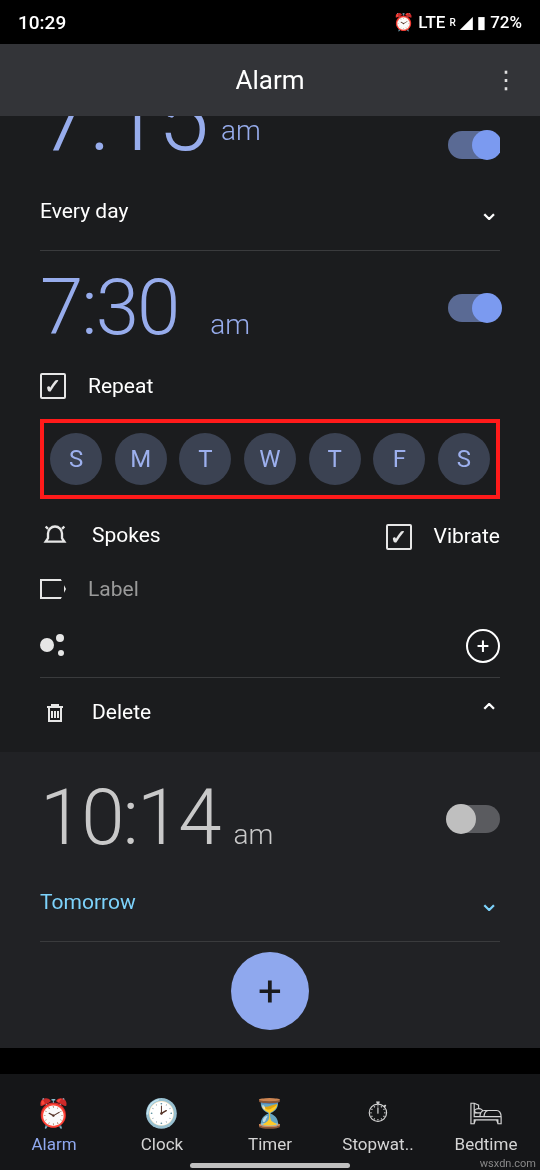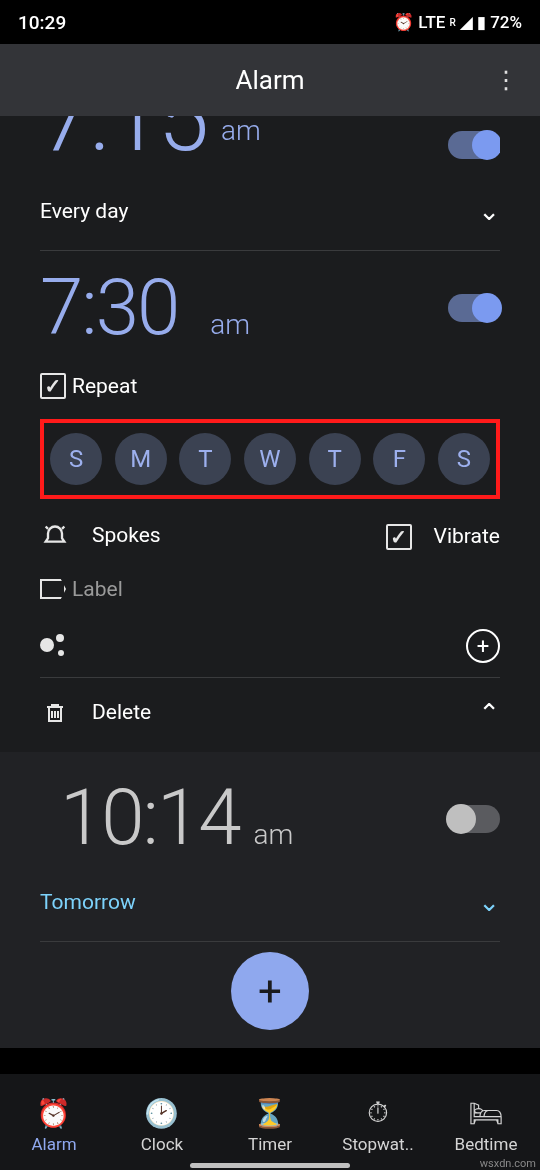--- a/index.html
+++ b/index.html
@@ -73,21 +73,21 @@
   }
   .divider { height: 1px; background: #3a3b3d; margin: 0; }
 
   
   .alarm1 { background: #1b1c1e; padding-top: 18px; }
   .alarm1 .time-row { justify-content: space-between; align-items: center; }
   .alarm1 .time-cluster { display:flex; align-items: baseline; gap: 32px; justify-content: flex-end; }
   .alarm1 .time-big { font-size: 78px; line-height: 1; }
   .alarm1 .time-ampm { padding-bottom: 0; }
 
-  .row { display:flex; align-items:center; gap: 6px; padding: 14px 0; font-size: 21px; }
+  .row { display:flex; align-items:center; gap: 22px; padding: 14px 0; font-size: 21px; }
   .row-justify { justify-content: space-between; }
 
   .cb {
     width: 26px; height: 26px; border: 2.5px solid #e6e6e6; border-radius: 2px;
     display:flex; align-items:center; justify-content:center; flex-shrink:0;
   }
   .cb.checked::after { content: "✓"; font-size: 20px; font-weight: 700; color: #e6e6e6; }
 
   .days-wrap {
     border: 4px solid #ff1a1a;
@@ -109,21 +109,21 @@
   .plus-circle {
     width: 34px; height: 34px; border: 2.5px solid #fff; border-radius: 50%;
     display:flex; align-items:center; justify-content:center; font-size: 22px;
   }
 
   
   .alarm2 { background: #212225; padding: 20px 40px 0; }
   .alarm2 .time-cluster { display:flex; align-items: baseline; gap: 14px; }
   .alarm2 .time-big { font-size: 78px; color: #c9c9c9; }
   .alarm2 .time-ampm { color: #c9c9c9; }
-  .alarm2 .time-row { justify-content: space-between; align-items: center; margin-left: 20px; }
+  .alarm2 .time-row { justify-content: space-between; align-items: center; }
 
   .fab-row { display:flex; justify-content:center; padding: 10px 0 18px; background:#212225; }
   .fab {
     width: 78px; height: 78px; border-radius: 50%;
     background: #8fa8ee; color: #1b1c1e;
     display:flex; align-items:center; justify-content:center;
     font-size: 42px;
   }
 
   .bottom-nav {

